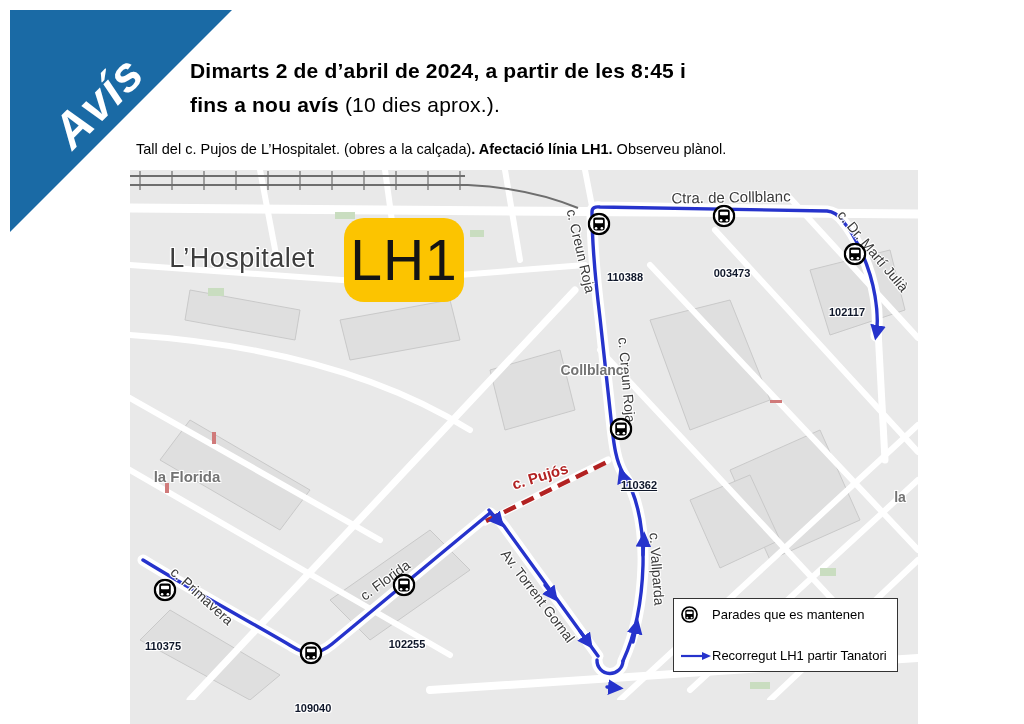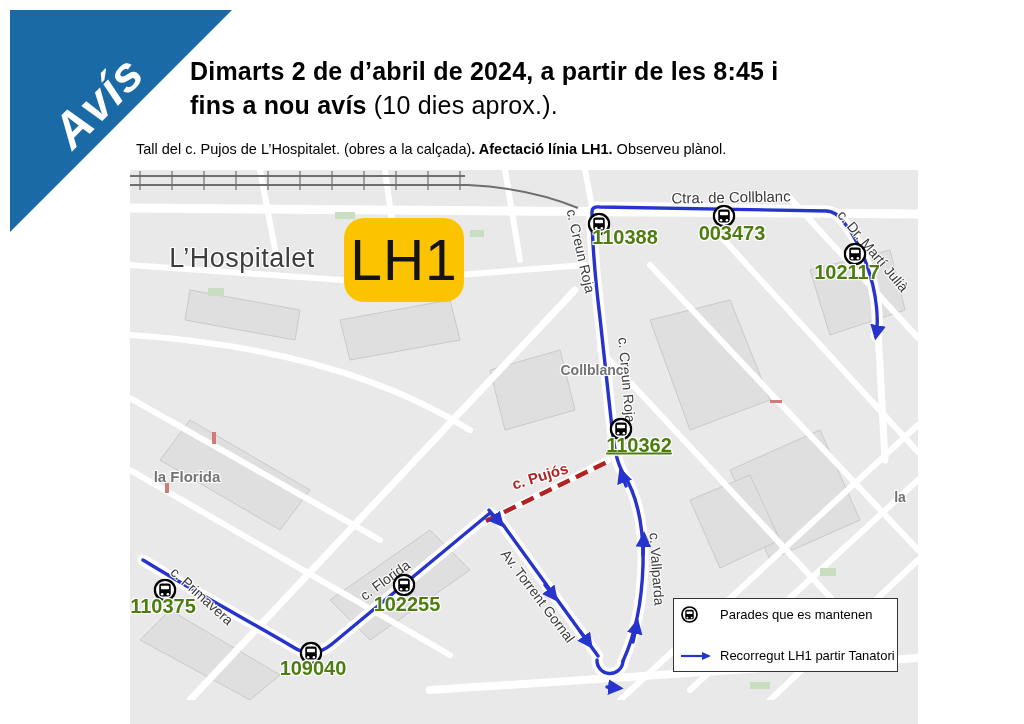--- a/index.html
+++ b/index.html
@@ -9,46 +9,46 @@
     --banner:#1a6aa5;--route:#2633cc;--affected:#b22222;--badge:#fcc400;
   }
   
   .banner{position:absolute;left:10px;top:10px;width:222px;height:222px;
     clip-path:polygon(0 0,100% 0,0 100%);background:var(--banner);z-index:5;}
   .banner-text{position:absolute;left:88px;top:92px;
     transform:translate(-50%,-50%) rotate(-45deg);
     color:#fff;font-size:48px;font-weight:700;font-style:italic;letter-spacing:1px;}
   
   .title{position:absolute;left:190px;top:54px;width:800px;
-    font-size:25px;font-weight:bold;color:#000;line-height:34px;letter-spacing:.2px;}
+    font-size:21px;font-weight:bold;color:#000;line-height:34px;letter-spacing:.2px;}
   .title .reg{font-weight:normal;}
   .subtitle{position:absolute;left:136px;top:141px;width:860px;font-size:14.5px;color:#000;}
   .subtitle .b{font-weight:bold;}
   
   .map{position:absolute;left:130px;top:170px;width:788px;height:662px;
     background:#e9e9e9;overflow:hidden;}
   .map svg.layer{position:absolute;left:0;top:0;}
   .halo{text-shadow:-1px -1px 0 #fff,1px -1px 0 #fff,-1px 1px 0 #fff,1px 1px 0 #fff,0 0 3px #fff;}
   .city{position:absolute;left:112px;top:88px;transform:translate(-50%,-50%);
     font-size:27px;color:#3d3d3d;letter-spacing:.5px;white-space:nowrap;z-index:3;}
   .badge{position:absolute;left:214px;top:48px;width:120px;height:84px;
     background:var(--badge);border-radius:20px;display:flex;align-items:center;justify-content:center;
     font-size:57px;font-weight:normal;color:#141414;letter-spacing:1px;z-index:3;}
   .maplabel{position:absolute;transform:translate(-50%,-50%) rotate(var(--r,0deg));
     white-space:nowrap;font-size:14px;color:#3a3a3a;z-index:2;}
   .maplabel.hood{color:#737373;font-weight:bold;}
   .maplabel.red{color:var(--affected);font-weight:bold;font-size:15px;}
   .stopicon{position:absolute;width:23px;height:23px;transform:translate(-50%,-50%);z-index:2;line-height:0;}
-  .stoplabel{position:absolute;transform:translate(-50%,-50%);font-size:20px;font-weight:bold;
-    color:#4d7c0f;white-space:nowrap;z-index:2;}
+  .stoplabel{position:absolute;transform:translate(-50%,-50%);font-size:11px;font-weight:bold;
+    color:#0f172a;white-space:nowrap;z-index:2;margin-top:40px;}
   
   .legend{position:absolute;left:543px;top:428px;width:225px;height:74px;background:#fff;
     border:1px solid #333;box-sizing:border-box;padding:6px 7px;display:flex;
     flex-direction:column;justify-content:space-between;z-index:4;}
-  .lrow{display:flex;align-items:center;gap:8px;height:19px;}
+  .lrow{display:flex;align-items:center;gap:0;height:19px;}
   .licon{width:31px;display:flex;justify-content:flex-start;align-items:center;line-height:0;}
   .ltxt{font-size:13px;color:#000;white-space:nowrap;}
 </style>
 </head>
 <body style="--banner: #1a6aa5; --route: #2633cc; --affected: #b22222; --badge: #fcc400;">
 
 <div class="banner">
   <span class="banner-text">Avís</span>
 </div>
 

